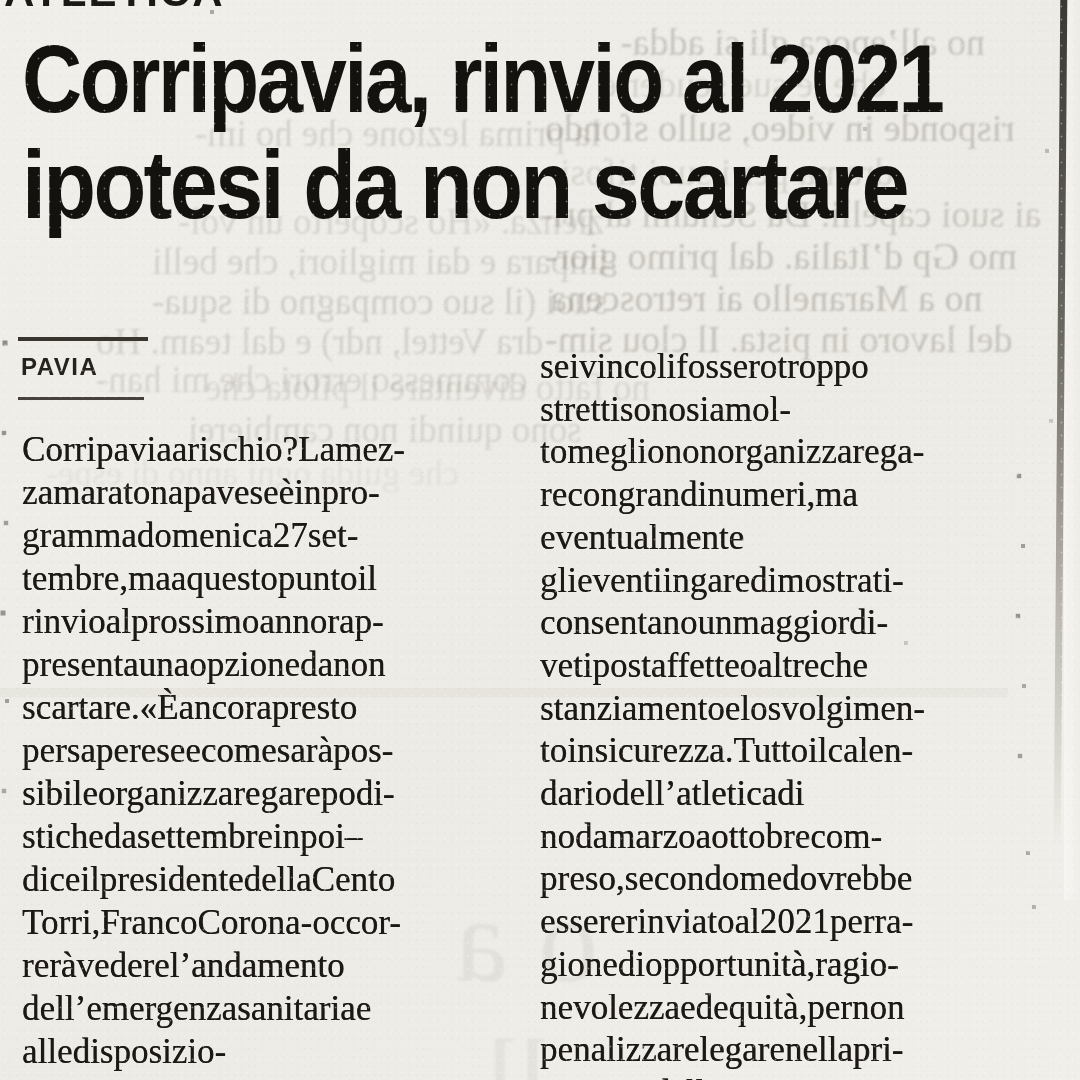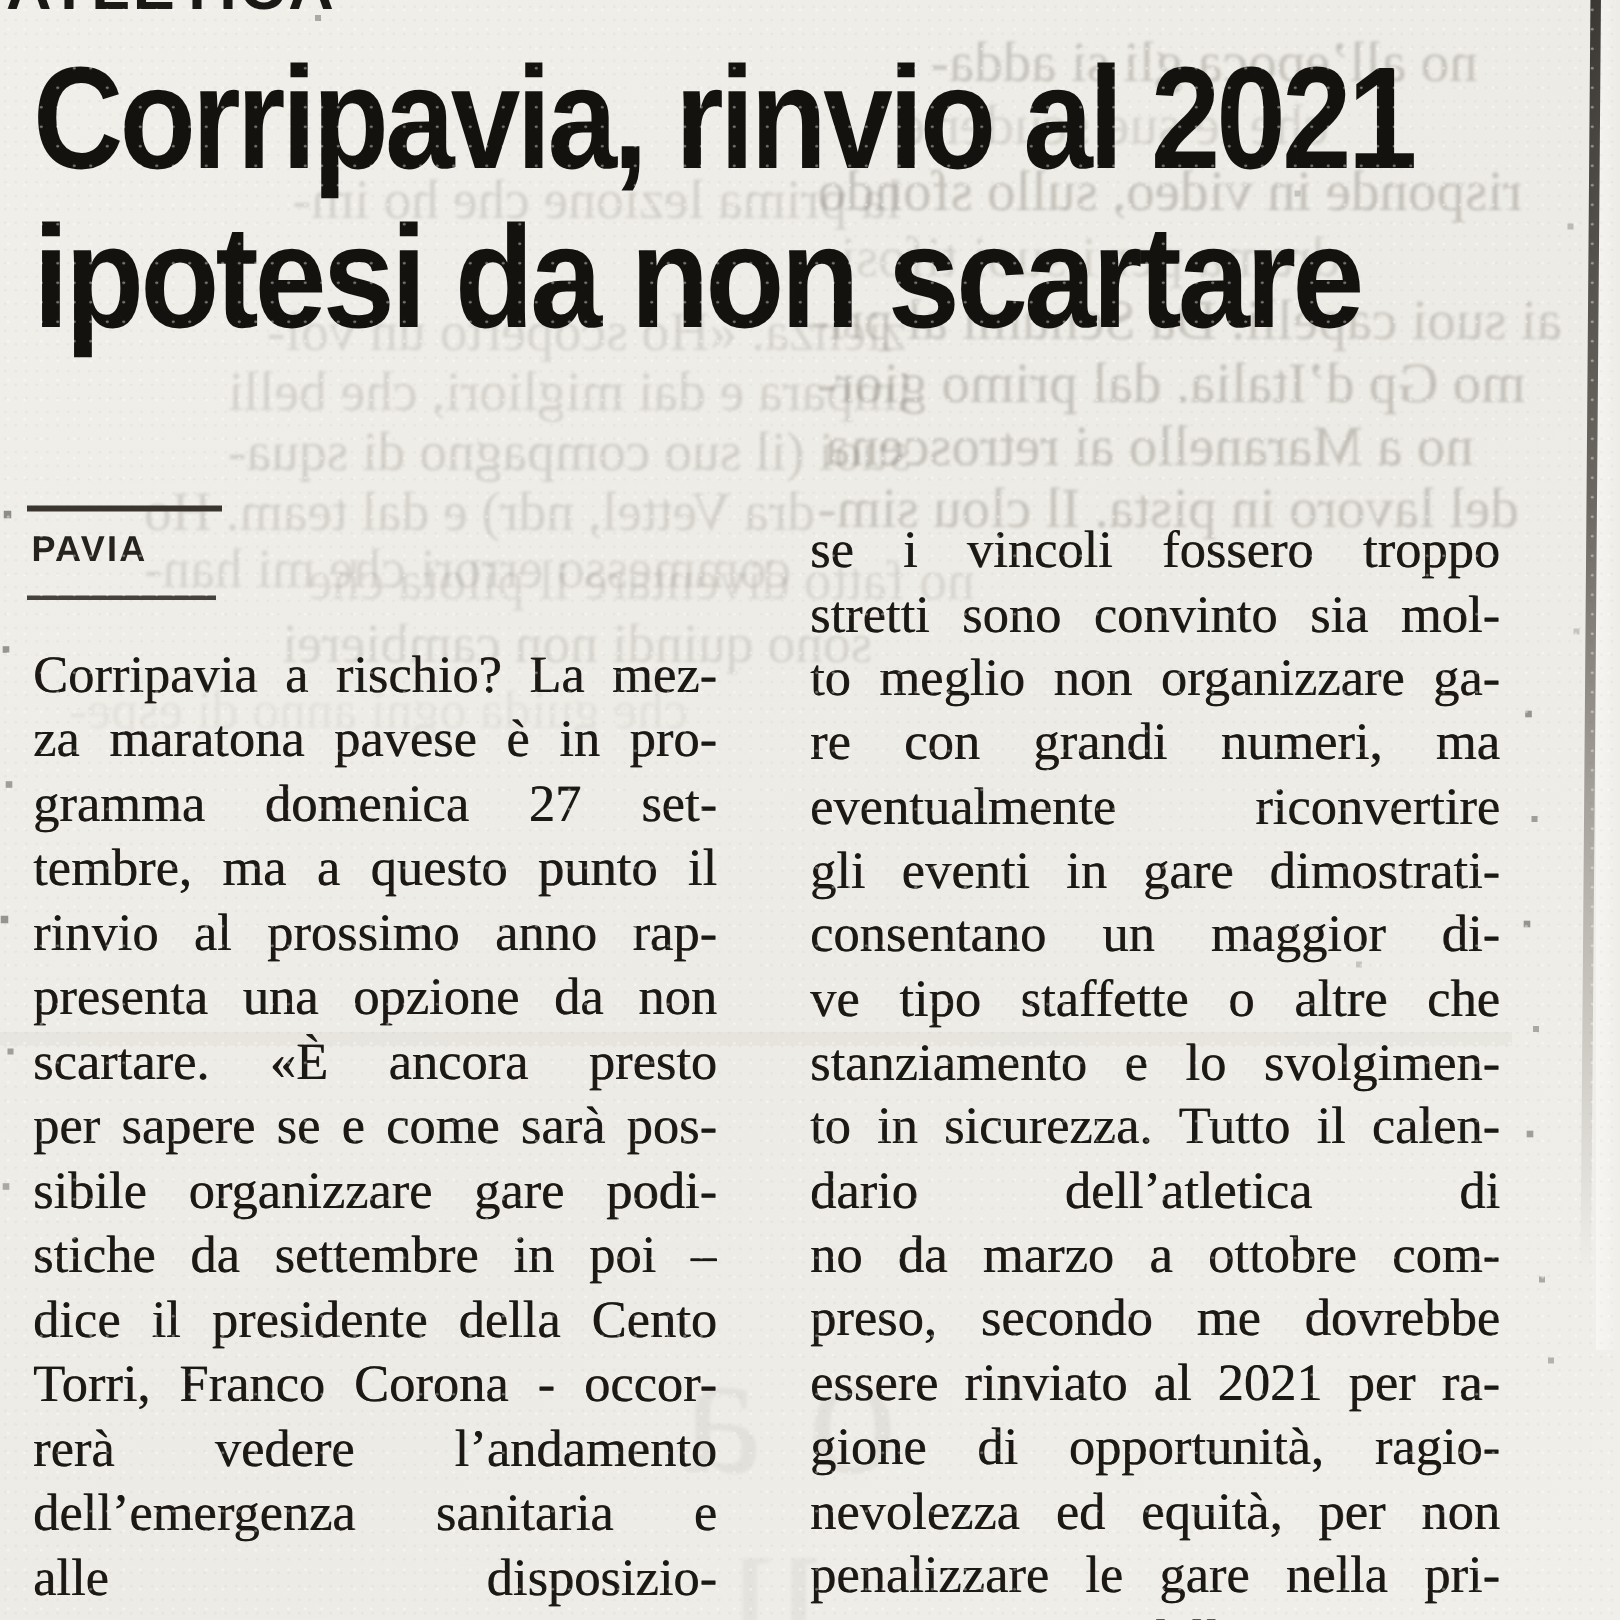--- a/index.html
+++ b/index.html
@@ -53,21 +53,21 @@
   .rule-bottom { position:absolute; left:18px; top:397px; width:126px; height:3px;  background:#46423b; z-index:3; }
 
   
   .col {
     position:absolute; overflow:hidden; z-index:2;
     font-size:35px; color:#1b1815;
     text-shadow: 0.35px 0 0 rgba(27,24,21,0.85);
   }
   .col-left  { left:22px;  top:428px; width:456px; height:652px; }
   .col-right { left:540px; top:346px; width:460px; height:734px; }
-  .line { display:flex; justify-content:space-between; line-height:43px; }
+  .line { display:flex; justify-content:flex-start; line-height:43px; }
   .col-right .line { line-height:42.7px; }
   .line span { display:inline-block; }
 
   
   .scan-band { position:absolute; left:0; top:688px; width:1008px; height:9px;
                background:rgba(118,112,102,0.06); z-index:2; }
   .scan-edge {
     position:absolute; left:1057px; top:-8px; width:7px; height:855px; z-index:5;
     transform: rotate(0.45deg); border-radius:4px;
     background: linear-gradient(178deg,
@@ -256,41 +256,39 @@
       <div class="line">
         <span>se</span>
         <span>i</span>
         <span>vincoli</span>
         <span>fossero</span>
         <span>troppo</span>
       </div>
       <div class="line">
         <span>stretti</span>
         <span>sono</span>
-        <span>convinto</span>
         <span>sia</span>
         <span>mol-</span>
       </div>
       <div class="line">
         <span>to</span>
         <span>meglio</span>
         <span>non</span>
         <span>organizzare</span>
         <span>ga-</span>
       </div>
       <div class="line">
         <span>re</span>
         <span>con</span>
         <span>grandi</span>
         <span>numeri,</span>
         <span>ma</span>
       </div>
       <div class="line">
         <span>eventualmente</span>
-        <span>riconvertire</span>
       </div>
       <div class="line">
         <span>gli</span>
         <span>eventi</span>
         <span>in</span>
         <span>gare</span>
         <span>dimostrati-</span>
       </div>
       <div class="line">
         <span>consentano</span>

